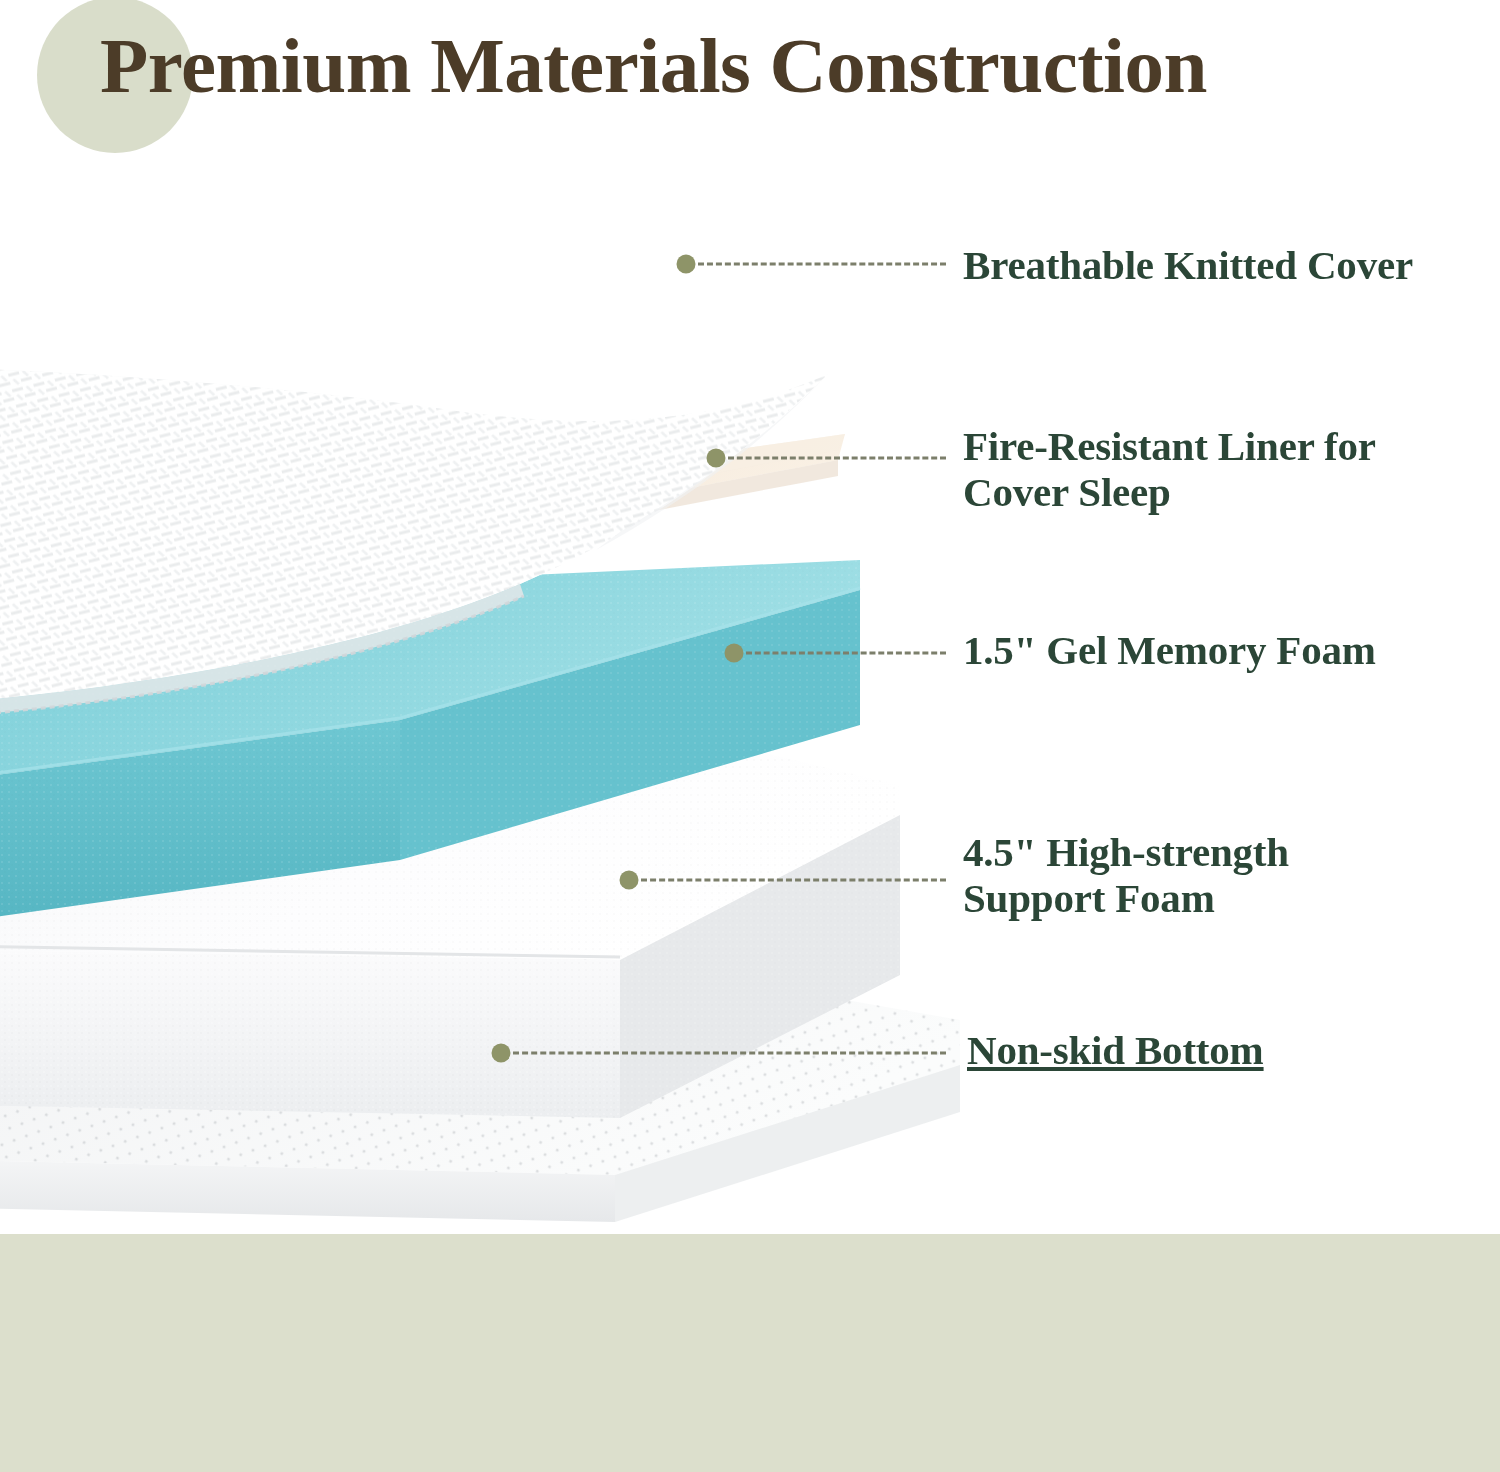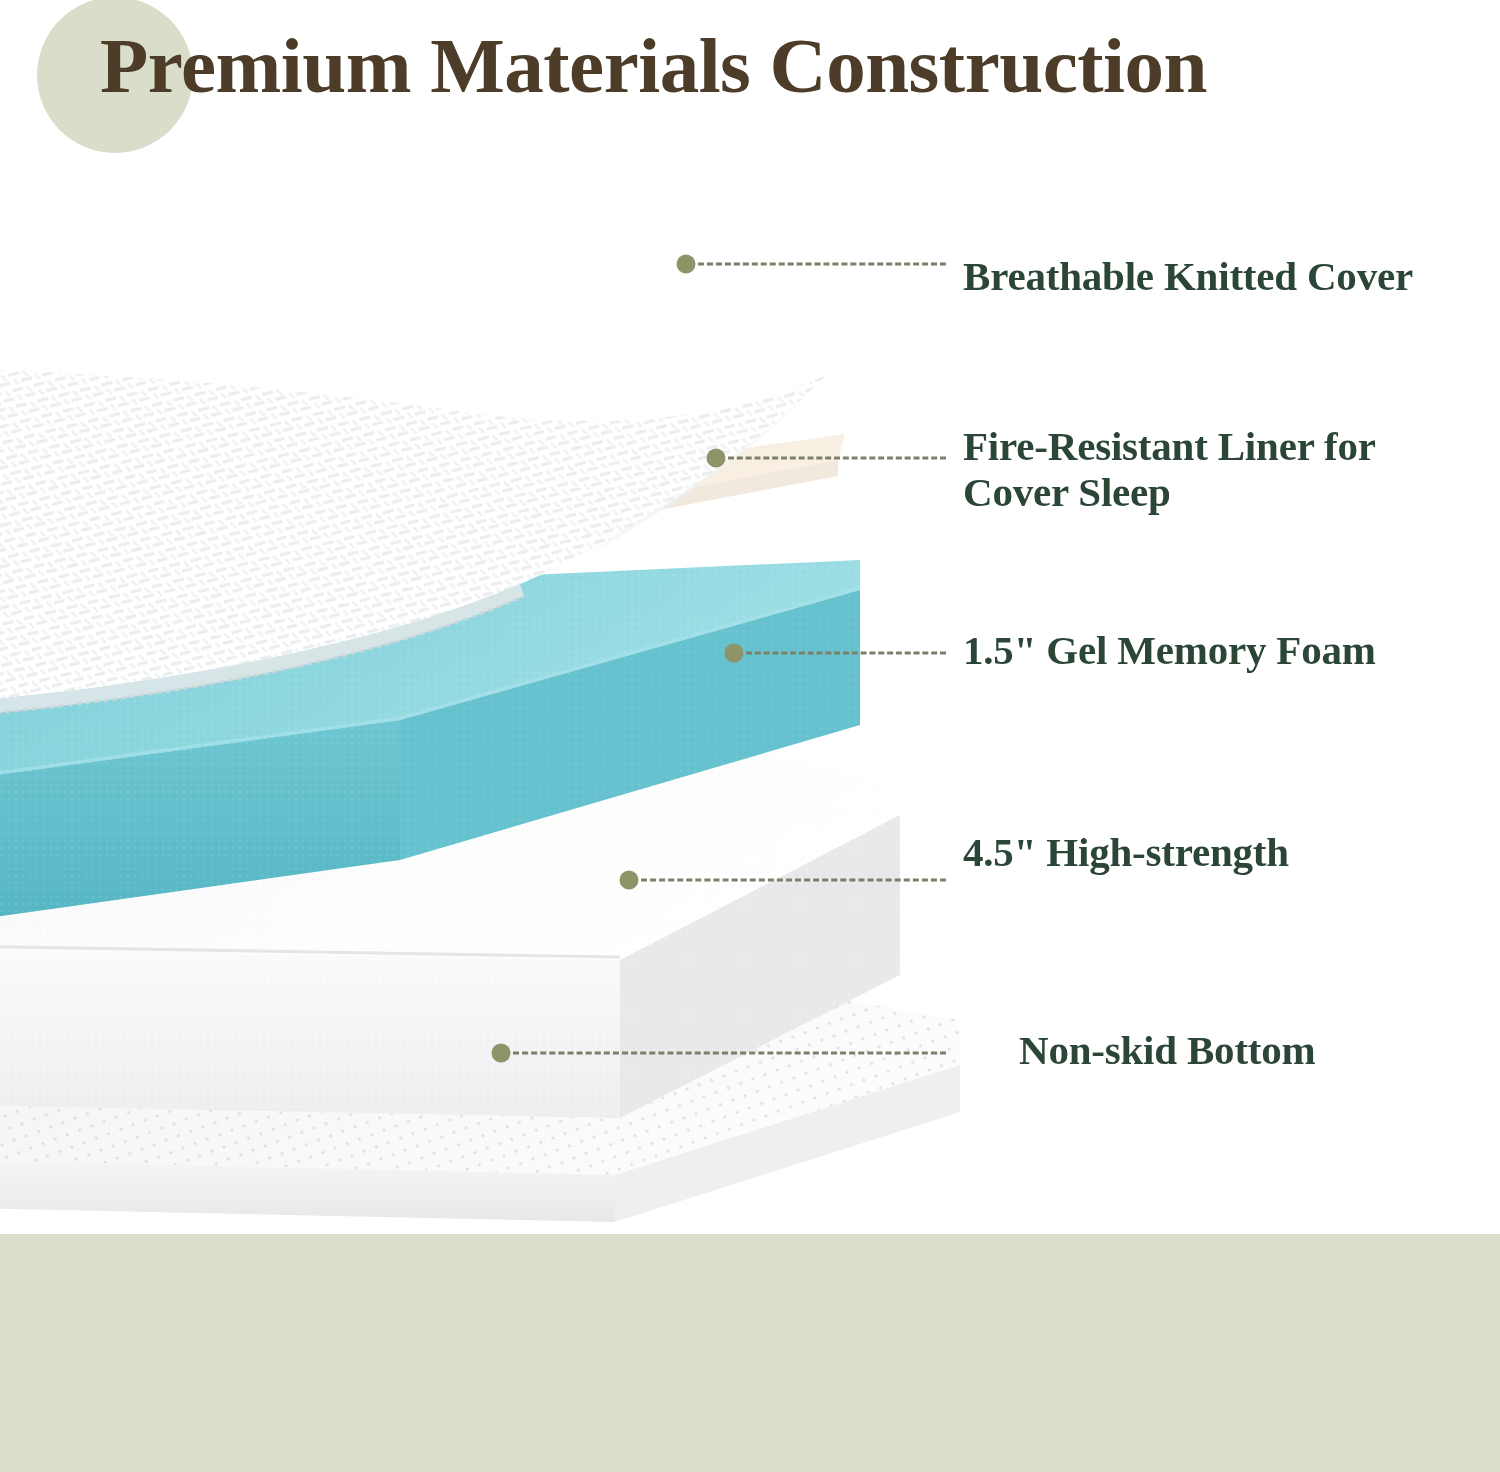--- a/index.html
+++ b/index.html
@@ -166,46 +166,47 @@
         <path d="M 828 214 C 760 286 680 344 596 390 L 620 372
                  C 700 324 772 272 828 214 Z" fill="#f0f2f3" opacity="0.6"></path>
       </g>
     </svg>
   </div>
 
   <div id="callouts">
 
     <div class="callout-dot" style="left:686px;top:264px;"></div>
     <div class="callout-line" style="left:698px;top:264px;width:248px;"></div>
-    <div class="callout-label" style="left:963px;top:254px;">
+    <div class="callout-label" style="left:963px;top:243px;">
       <div>Breathable Knitted Cover</div>
     </div>
 
     <div class="callout-dot" style="left:716px;top:458px;"></div>
     <div class="callout-line" style="left:728px;top:458px;width:218px;"></div>
     <div class="callout-label" style="left:963px;top:424px;">
       <div>Fire-Resistant Liner for</div>
       <div>Cover Sleep</div>
     </div>
 
     <div class="callout-dot" style="left:734px;top:653px;"></div>
     <div class="callout-line" style="left:746px;top:653px;width:200px;"></div>
     <div class="callout-label" style="left:963px;top:628px;">
       <div>1.5" Gel Memory Foam</div>
     </div>
 
     <div class="callout-dot" style="left:629px;top:880px;"></div>
     <div class="callout-line" style="left:641px;top:880px;width:305px;"></div>
     <div class="callout-label" style="left:963px;top:830px;">
       <div>4.5" High-strength</div>
+      <div>Support Foam</div>
     </div>
 
     <div class="callout-dot" style="left:501px;top:1053px;"></div>
     <div class="callout-line" style="left:513px;top:1053px;width:433px;"></div>
-    <div class="callout-label" style="left:1019px;top:1028px;">
+    <div class="callout-label" style="left:967px;top:1028px;text-decoration:underline;">
       <div>Non-skid Bottom</div>
     </div>
   </div>
 
   <div id="firmness-panel">
     
 
     
     
     

